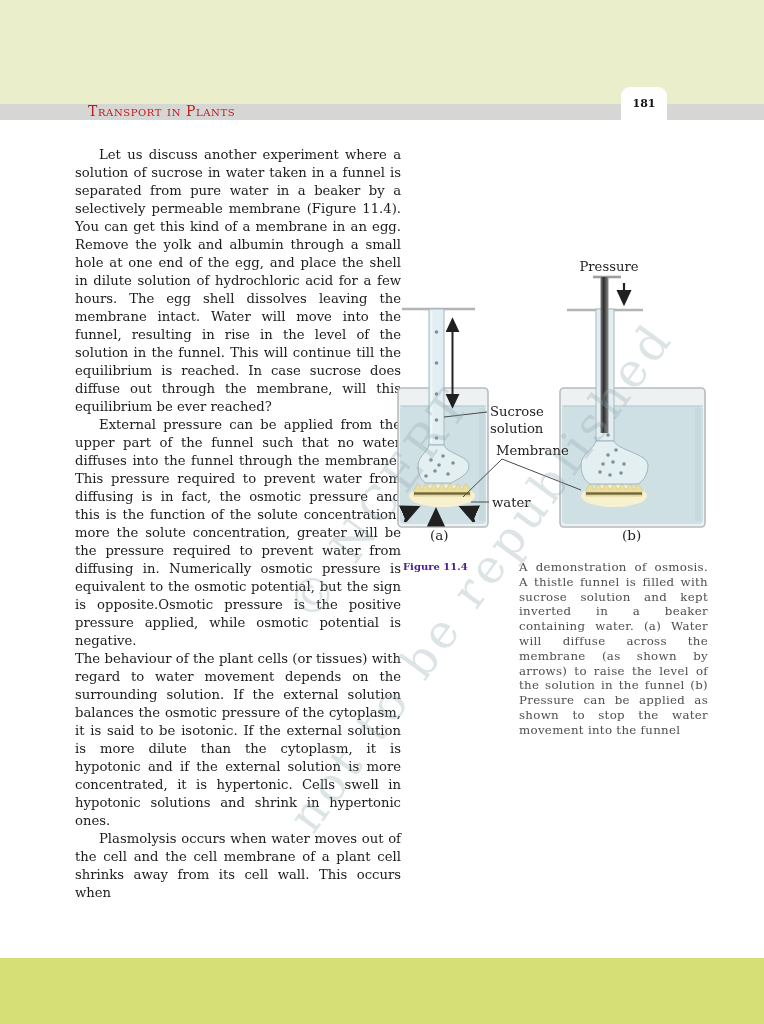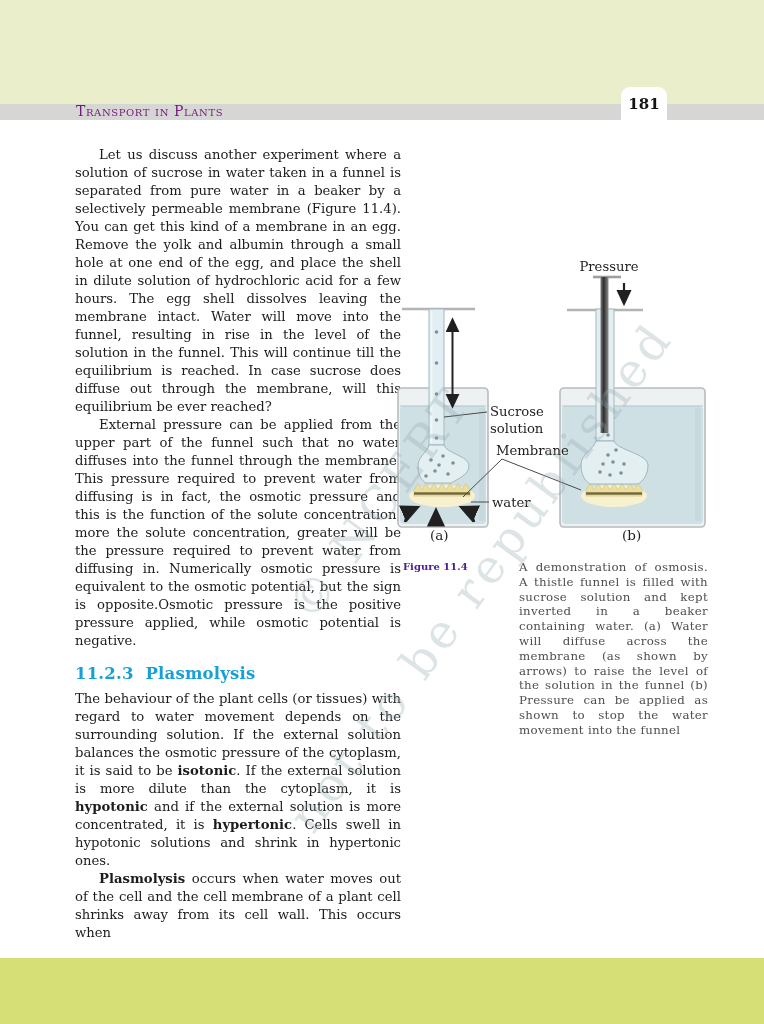--- a/index.html
+++ b/index.html
@@ -3,41 +3,41 @@
 <meta charset="utf-8">
 <style>
   html,body { margin:0; padding:0; background:#ffffff; }
   .page {
     position:relative; width:764px; height:1024px; overflow:hidden;
     background:#ffffff; font-family:"DejaVu Serif", serif; color:#1c1c1c;
   }
   .band-top { position:absolute; left:0; top:0; width:764px; height:104px; background:#eaeecb; }
   .header-bar { position:absolute; left:0; top:104px; width:764px; height:16px; background:#d6d6d4; }
   .chapter-title {
-    position:absolute; left:76px; top:102px; height:18px; line-height:18px;
-    font-variant:small-caps; font-size:14px; letter-spacing:0.6px; color:#701a75;
+    position:absolute; left:88px; top:102px; height:18px; line-height:18px;
+    font-variant:small-caps; font-size:14px; letter-spacing:0.6px; color:#b91c1c;
   }
   .pagenum-box {
     position:absolute; left:621px; top:87px; width:46px; height:33px; background:#ffffff;
     border-radius:9px 9px 0 0; display:flex; align-items:center; justify-content:center;
-    font-weight:bold; font-size:15px; color:#141414;
+    font-weight:bold; font-size:11px; color:#141414;
   }
   .band-bottom { position:absolute; left:0; top:958px; width:764px; height:66px; background:#d5df75; }
   .footer-year {
     position:absolute; left:0; top:986px; width:764px; text-align:center;
     font-family:"Liberation Sans", sans-serif; font-size:12px; color:#3a3a3a;
   }
   .text-col {
     position:absolute; left:75px; top:146px; width:326px;
     text-align:justify; font-size:13.2px; line-height:18px;
   }
   .para { margin:0; }
   .para.indent { text-indent:24px; }
   .run-i { }
-  .run-b { font-weight:bold; }
+  .run-b { font-weight:normal; }
   .section-heading {
     margin:15px 0 7px 0; font-size:16.5px; font-weight:bold; color:#17a0d8;
     white-space:pre-wrap; letter-spacing:0.2px;
   }
   .figure-svg { position:absolute; left:393px; top:250px; }
   .figure-svg text { font-family:"DejaVu Serif", serif; font-size:13.2px; fill:#1e1e1e; }
   .figure-svg text.panel-label { font-size:13.5px; }
   .caption { position:absolute; left:403px; top:560px; width:305px; font-size:11.8px; line-height:14.8px; color:#4e4e4e; }
   .caption-label { float:left; width:84px; font-weight:bold; font-size:10px; color:#4c1d95; }
   .caption-text { display:block; margin-left:116px; text-align:justify; letter-spacing:0.3px; }
@@ -54,21 +54,20 @@
 <div class="page">
 
   <div class="band-top"></div>
   <div class="header-bar"></div>
   <div class="chapter-title">Transport in Plants</div>
   <div class="pagenum-box">181</div>
 
   <div class="text-col">
     <p class="para indent"><span>Let us discuss another experiment where a solution of sucrose in water taken in a funnel is separated from pure water in a beaker by a selectively permeable membrane (Figure 11.4). </span><span class="run-i">You can get this kind of a membrane in an egg. Remove the yolk and albumin through a small hole at one end of the egg, and place the shell in dilute solution of hydrochloric acid for a few hours. The egg shell dissolves leaving the membrane intact.</span><span> Water will move into the funnel, resulting in rise in the level of the solution in the funnel. This will continue till the equilibrium is reached. </span><span class="run-i">In case sucrose does diffuse out through the membrane, will this equilibrium be ever reached?</span></p>
     <p class="para indent"><span>External pressure can be applied from the upper part of the funnel such that no water diffuses into the funnel through the membrane. This pressure required to prevent water from diffusing is in fact, the osmotic pressure and this is the function of the solute concentration; more the solute concentration, greater will be the pressure required to prevent water from diffusing in. Numerically osmotic pressure is equivalent to the osmotic potential, but the sign is opposite.Osmotic pressure is the positive pressure applied, while osmotic potential is negative.</span></p>
-    <h2 class="section-heading">11.2.3  Plasmolysis</h2>
     <p class="para"><span>The behaviour of the plant cells (or tissues) with regard to water movement depends on the surrounding solution. If the external solution balances the osmotic pressure of the cytoplasm, it is said to be </span><span class="run-b">isotonic</span><span>.  If the external solution is more dilute than the cytoplasm, it is </span><span class="run-b">hypotonic</span><span> and if the external solution is more concentrated, it is </span><span class="run-b">hypertonic</span><span>. Cells swell in hypotonic solutions and shrink in hypertonic ones.</span></p>
     <p class="para indent"><span class="run-b">Plasmolysis</span><span> occurs when water moves out of the cell and the cell membrane of a plant cell shrinks away from its cell wall.  This occurs when</span></p>
   </div>
 
   <svg class="figure-svg" width="320" height="300" viewBox="0 0 320 300">
     <defs>
       <marker id="ah" markerWidth="8" markerHeight="8" refX="5.6" refY="3.5" orient="auto-start-reverse">
         <path d="M0,0 L7.5,3.5 L0,7 Z" fill="#202020"></path>
       </marker>
       <linearGradient id="rodg" x1="0" y1="0" x2="1" y2="0">

